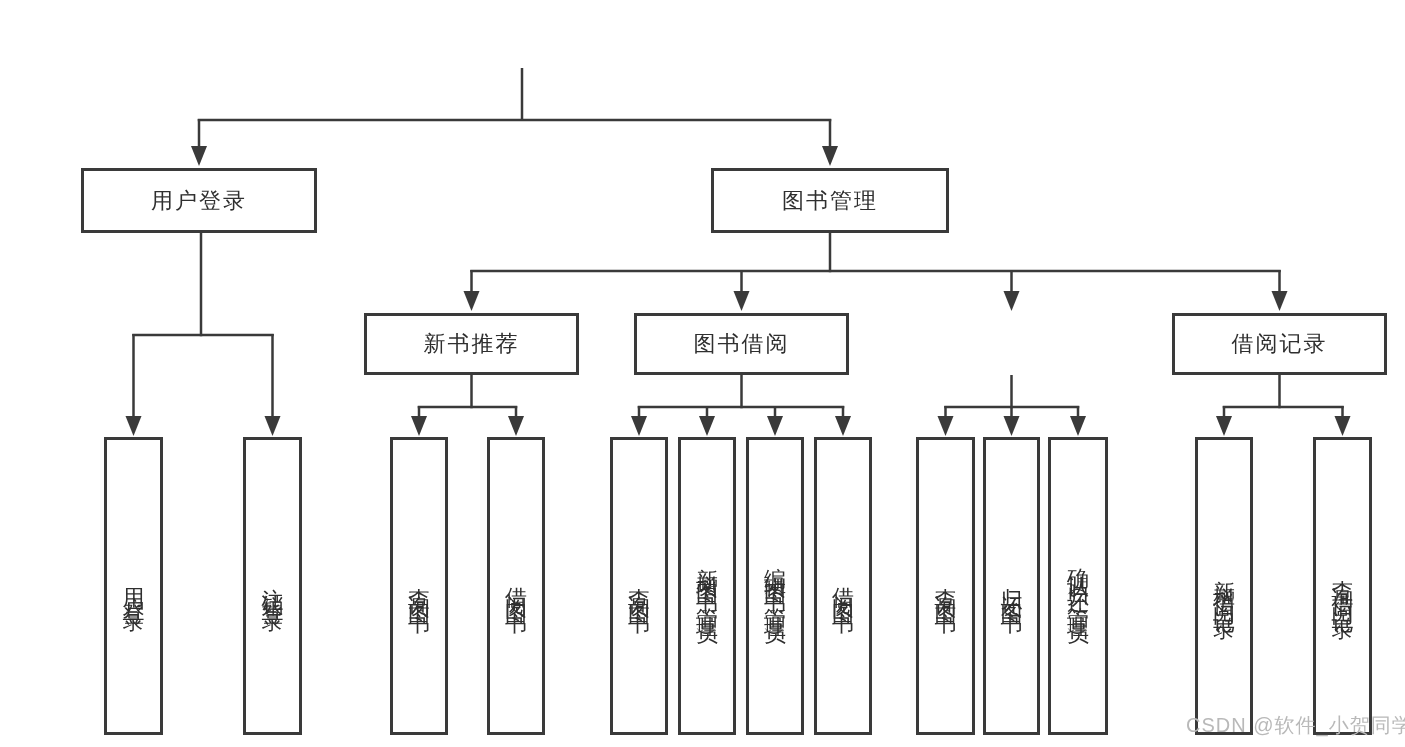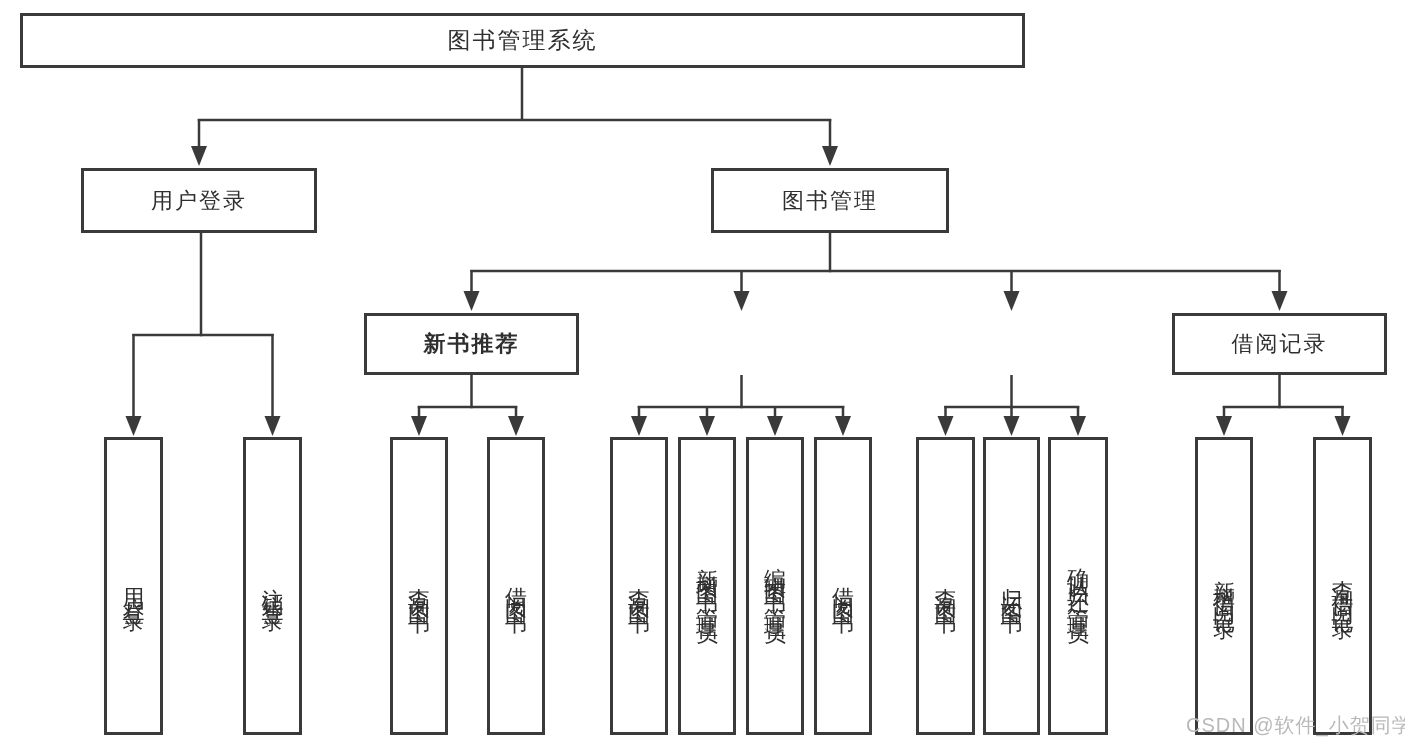--- a/index.html
+++ b/index.html
@@ -120,26 +120,26 @@
     <polygon class="ahead" points="1070,416 1086,416 1078,436"></polygon>
 
     <path class="cline" d="M1279.5 375 V408.25"></path>
     <path class="cline" d="M1222.75 407 H1343.75"></path>
     <path class="cline" d="M1224 406 V420"></path>
     <polygon class="ahead" points="1216,416 1232,416 1224,436"></polygon>
     <path class="cline" d="M1342.5 406 V420"></path>
     <polygon class="ahead" points="1334.5,416 1350.5,416 1342.5,436"></polygon>
   </svg>
 
-  <div class="node hbox root-box" style="left:20px; top:13px; width:1005px; height:55px;">图书管理系统</div>
 
   <div class="node hbox" style="left:81px; top:168px; width:236px; height:65px;">用户登录</div>
   <div class="node hbox" style="left:711px; top:168px; width:238px; height:65px;">图书管理</div>
 
-  <div class="node hbox" style="left:364px; top:313px; width:215px; height:62px;font-weight:bold;">新书推荐</div>
+  <div class="node hbox" style="left:364px; top:313px; width:215px; height:62px;">新书推荐</div>
+  <div class="node hbox" style="left:634px; top:313px; width:215px; height:62px;">图书借阅</div>
   <div class="node hbox" style="left:1172px; top:313px; width:215px; height:62px;">借阅记录</div>
 
   <div class="node vbox" style="left:104px; top:437px; width:59px; height:298px;">用户登录</div>
   <div class="node vbox" style="left:243px; top:437px; width:59px; height:298px;">注销登录</div>
 
   <div class="node vbox" style="left:390px; top:437px; width:58px; height:298px;">查询图书</div>
   <div class="node vbox" style="left:487px; top:437px; width:58px; height:298px;">借阅图书</div>
 
   <div class="node vbox" style="left:610px; top:437px; width:58px; height:298px;">查询图书</div>
   <div class="node vbox" style="left:678px; top:437px; width:58px; height:298px;">新增图书（管理员）</div>

